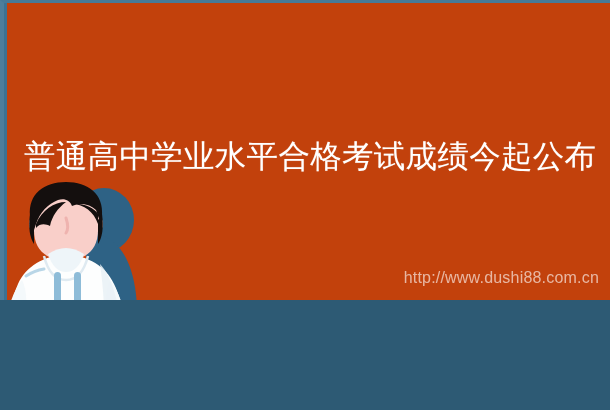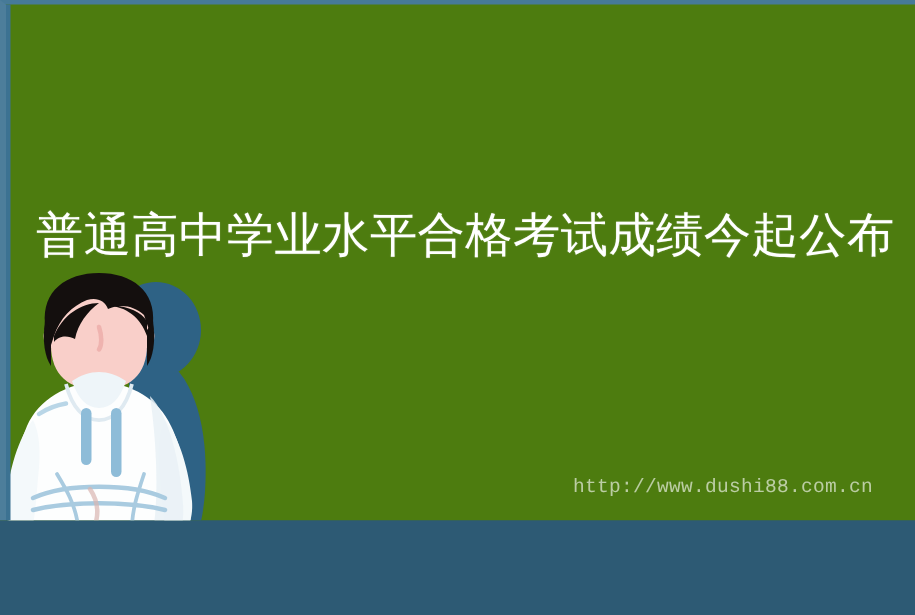--- a/index.html
+++ b/index.html
@@ -7,23 +7,23 @@
     padding: 0;
     background: #2d5a74;
   }
   body {
     font-family: "Liberation Sans", "DejaVu Sans", sans-serif;
   }
 
   #banner {
     position: relative;
     width: 610px;
-    height: 347px;
+    height: 300px;
     overflow: hidden;
-    background: #4d7c0f;
+    background: #c2410c;
   }
 
   
   .edge-frame {
     position: absolute;
     left: 0; top: 0;
     width: 610px; height: 410px;
     box-sizing: border-box;
     border-left: 4px solid #4d7e9b;
     border-top: 3px solid #467a98;
@@ -51,29 +51,28 @@
     letter-spacing: 0.3px;
     white-space: nowrap;
     font-weight: 400;
     z-index: 30;
     text-shadow: 0 0 1px rgba(255,255,255,0.35);
   }
 
   
   #watermark {
     position: absolute;
-    right: 28px;
+    right: 11px;
     bottom: 14px;
     color: rgba(255,255,255,0.62);
-    font-size: 13px;
+    font-size: 16px;
     line-height: 16px;
     letter-spacing: 0.2px;
     white-space: nowrap;
     z-index: 35;
-    font-family: Liberation Mono, monospace;
   }
 
   
   #figure {
     position: absolute;
     left: 0;
     top: 180px;
     width: 200px;
     height: 230px;
     z-index: 20;

